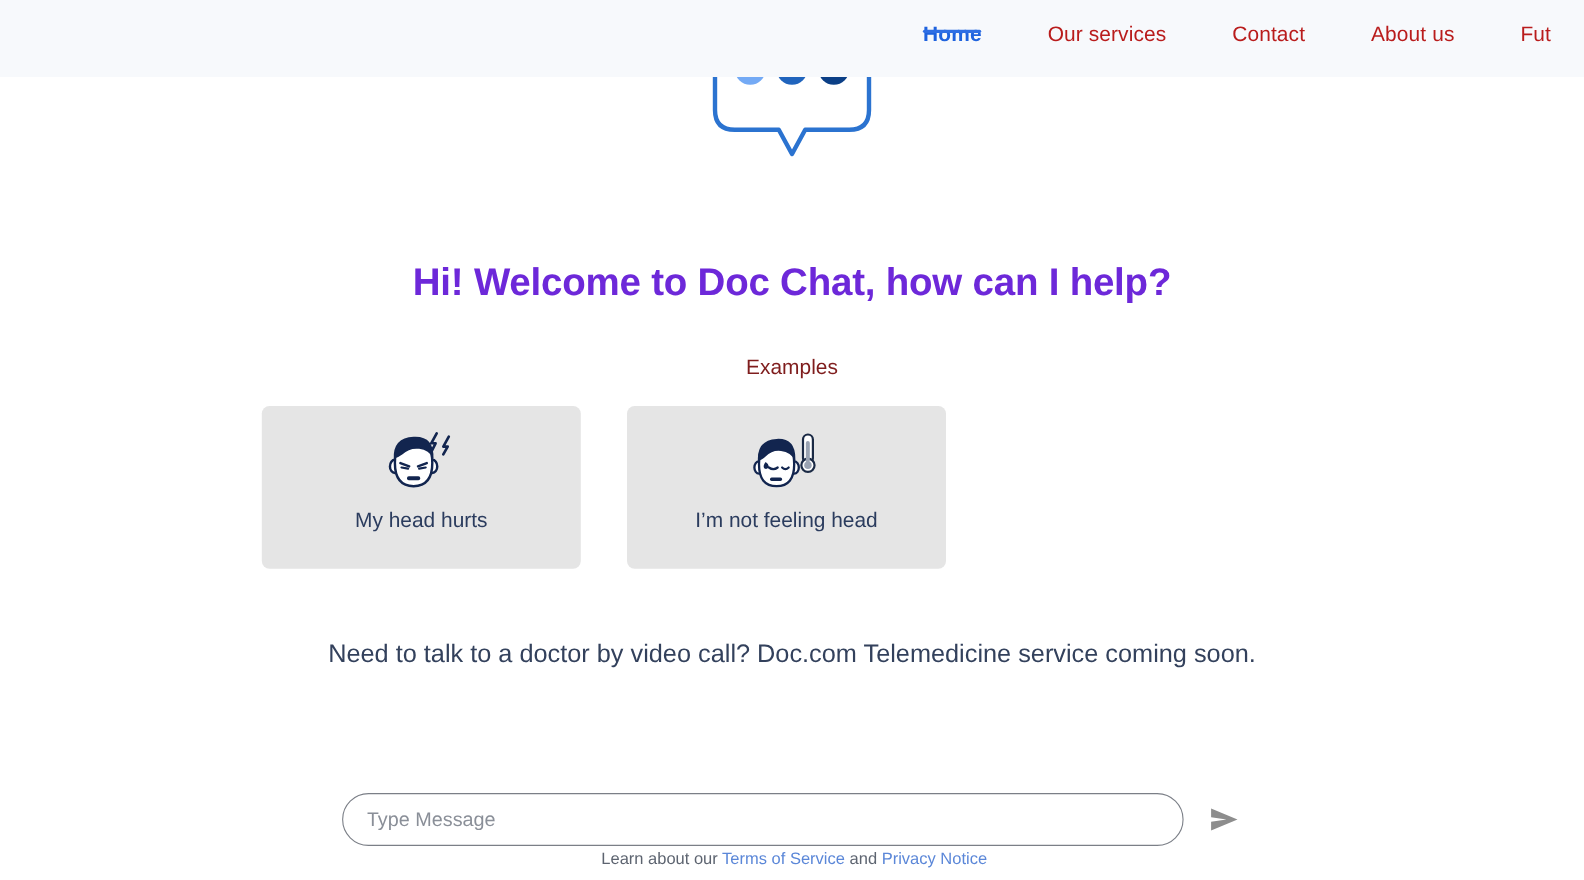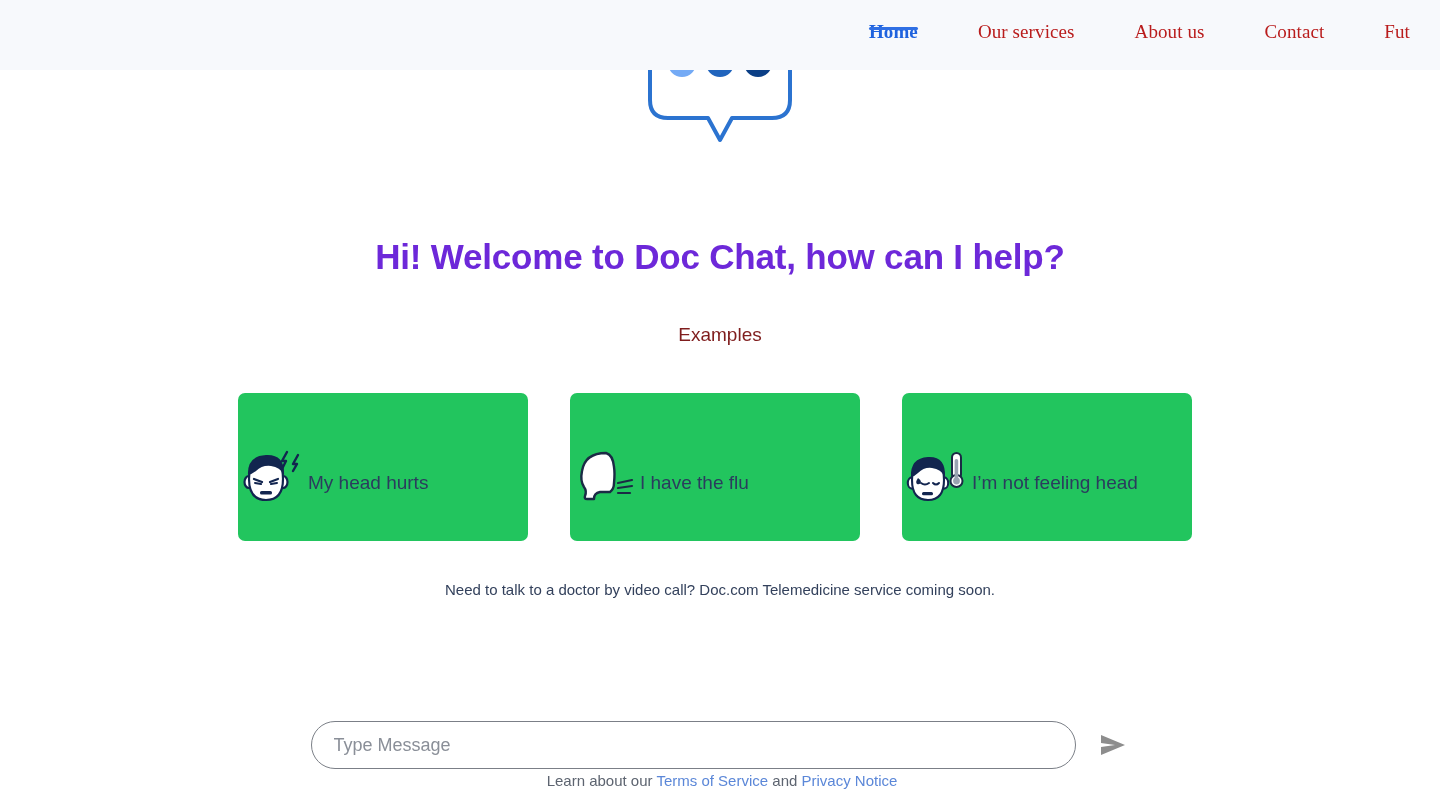--- a/index.html
+++ b/index.html
@@ -23,21 +23,20 @@
     position: absolute;
     top: 0;
     left: 0;
     width: 1440px;
     height: 70px;
     background: #f7f9fc;
     display: flex;
     align-items: flex-start;
     justify-content: flex-end;
     overflow: hidden;
-    font-family: Liberation Serif, serif;
   }
 
   .nav {
     display: flex;
     align-items: flex-start;
     gap: 0px;
     padding-right: 0px;
     height: 70px;
   }
 
@@ -121,29 +120,28 @@
     top: 299px;
     left: 238px;
     width: 960px;
     display: flex;
     gap: 42px;
   }
 
   .card {
     width: 290px;
     height: 148px;
-    background: #22c55e;
+    background: #e5e5e5;
     border-radius: 7px;
     display: flex;
-    flex-direction: row;
+    flex-direction: column;
     align-items: center;
     justify-content: flex-start;
     cursor: pointer;
     padding-top: 18px;
-    margin-top: 24px;
   }
 
   .card-icon {
     height: 62px;
     display: flex;
     align-items: center;
     justify-content: center;
   }
 
   .card-label {
@@ -152,21 +150,21 @@
     color: #2b3c5e;
     text-align: center;
   }
 
   .telemed-note {
     position: absolute;
     top: 511px;
     left: 0;
     width: 1440px;
     text-align: center;
-    font-size: 15px;
+    font-size: 23px;
     color: #33415c;
   }
 
   
   .input-row {
     position: absolute;
     top: 651px;
     left: 0;
     width: 1440px;
     display: flex;
@@ -225,24 +223,24 @@
 <div class="header">
   <nav class="nav">
     <div class="nav-item active">
       <span>Home</span>
       <span class="nav-underline"></span>
     </div>
     <div class="nav-item">
       <span>Our services</span>
     </div>
     <div class="nav-item">
+      <span>Contact</span>
+    </div>
+    <div class="nav-item">
       <span>About us</span>
-    </div>
-    <div class="nav-item">
-      <span>Contact</span>
     </div>
     <div class="nav-item">
       <span>Fut</span>
     </div>
   </nav>
 </div>
 
 <div class="main">
 
   <div class="bubble-wrap">
@@ -279,34 +277,20 @@
           <path d="M40 34 L32 37" stroke="#12254f" stroke-width="2.2" stroke-linecap="round"></path>
           <path d="M17 38 L23 39" stroke="#12254f" stroke-width="2" stroke-linecap="round"></path>
           <path d="M39 38 L33 39" stroke="#12254f" stroke-width="2" stroke-linecap="round"></path>
 
           <rect x="22" y="46" width="12" height="3.5" rx="1.6" fill="#12254f"></rect>
         </svg>
       </div>
       <div class="card-label">My head hurts</div>
     </div>
 
-    <div class="card">
-      <div class="card-icon">
-        <svg width="70" height="62" viewBox="0 0 70 62">
-
-          <path d="M36 8 Q15 8 12 26 Q10 36 14 42 Q17 46 15 51 Q14 54 17 54 L24 54
-                   Q24 48 30 47 L40 47 Q44 44 44 38 Q45 28 44 22 Q43 10 36 8 Z" fill="#ffffff" stroke="#1b2a45" stroke-width="2.4" stroke-linejoin="round" stroke-linecap="round"></path>
-
-          <path d="M48 38 L62 35" stroke="#1b2a45" stroke-width="2.2" stroke-linecap="round"></path>
-          <path d="M48 43 L62 41" stroke="#1b2a45" stroke-width="2.2" stroke-linecap="round"></path>
-          <path d="M48 48 L60 48" stroke="#1b2a45" stroke-width="2.2" stroke-linecap="round"></path>
-        </svg>
-      </div>
-      <div class="card-label">I have the flu</div>
-    </div>
 
     <div class="card">
       <div class="card-icon">
         <svg width="70" height="62" viewBox="0 0 70 62">
 
           <rect x="50" y="8" width="9" height="26" rx="4.5" fill="#ffffff" stroke="#1b2a45" stroke-width="2"></rect>
           <circle cx="54.5" cy="36" r="6" fill="#ffffff" stroke="#1b2a45" stroke-width="2"></circle>
           <rect x="52.6" y="14" width="3.6" height="20" rx="1.8" fill="#9aa3b2"></rect>
           <circle cx="54.5" cy="36" r="3.4" fill="#9aa3b2"></circle>
 

